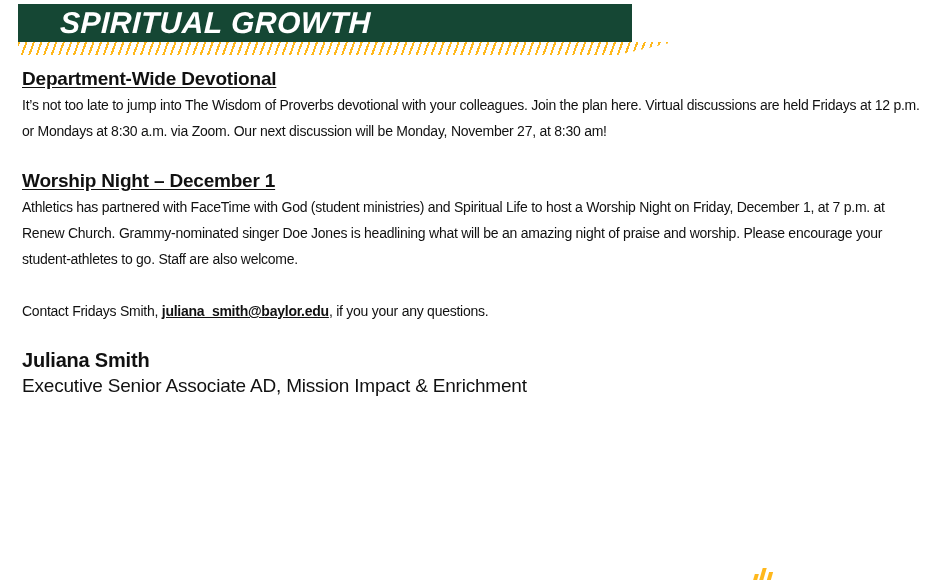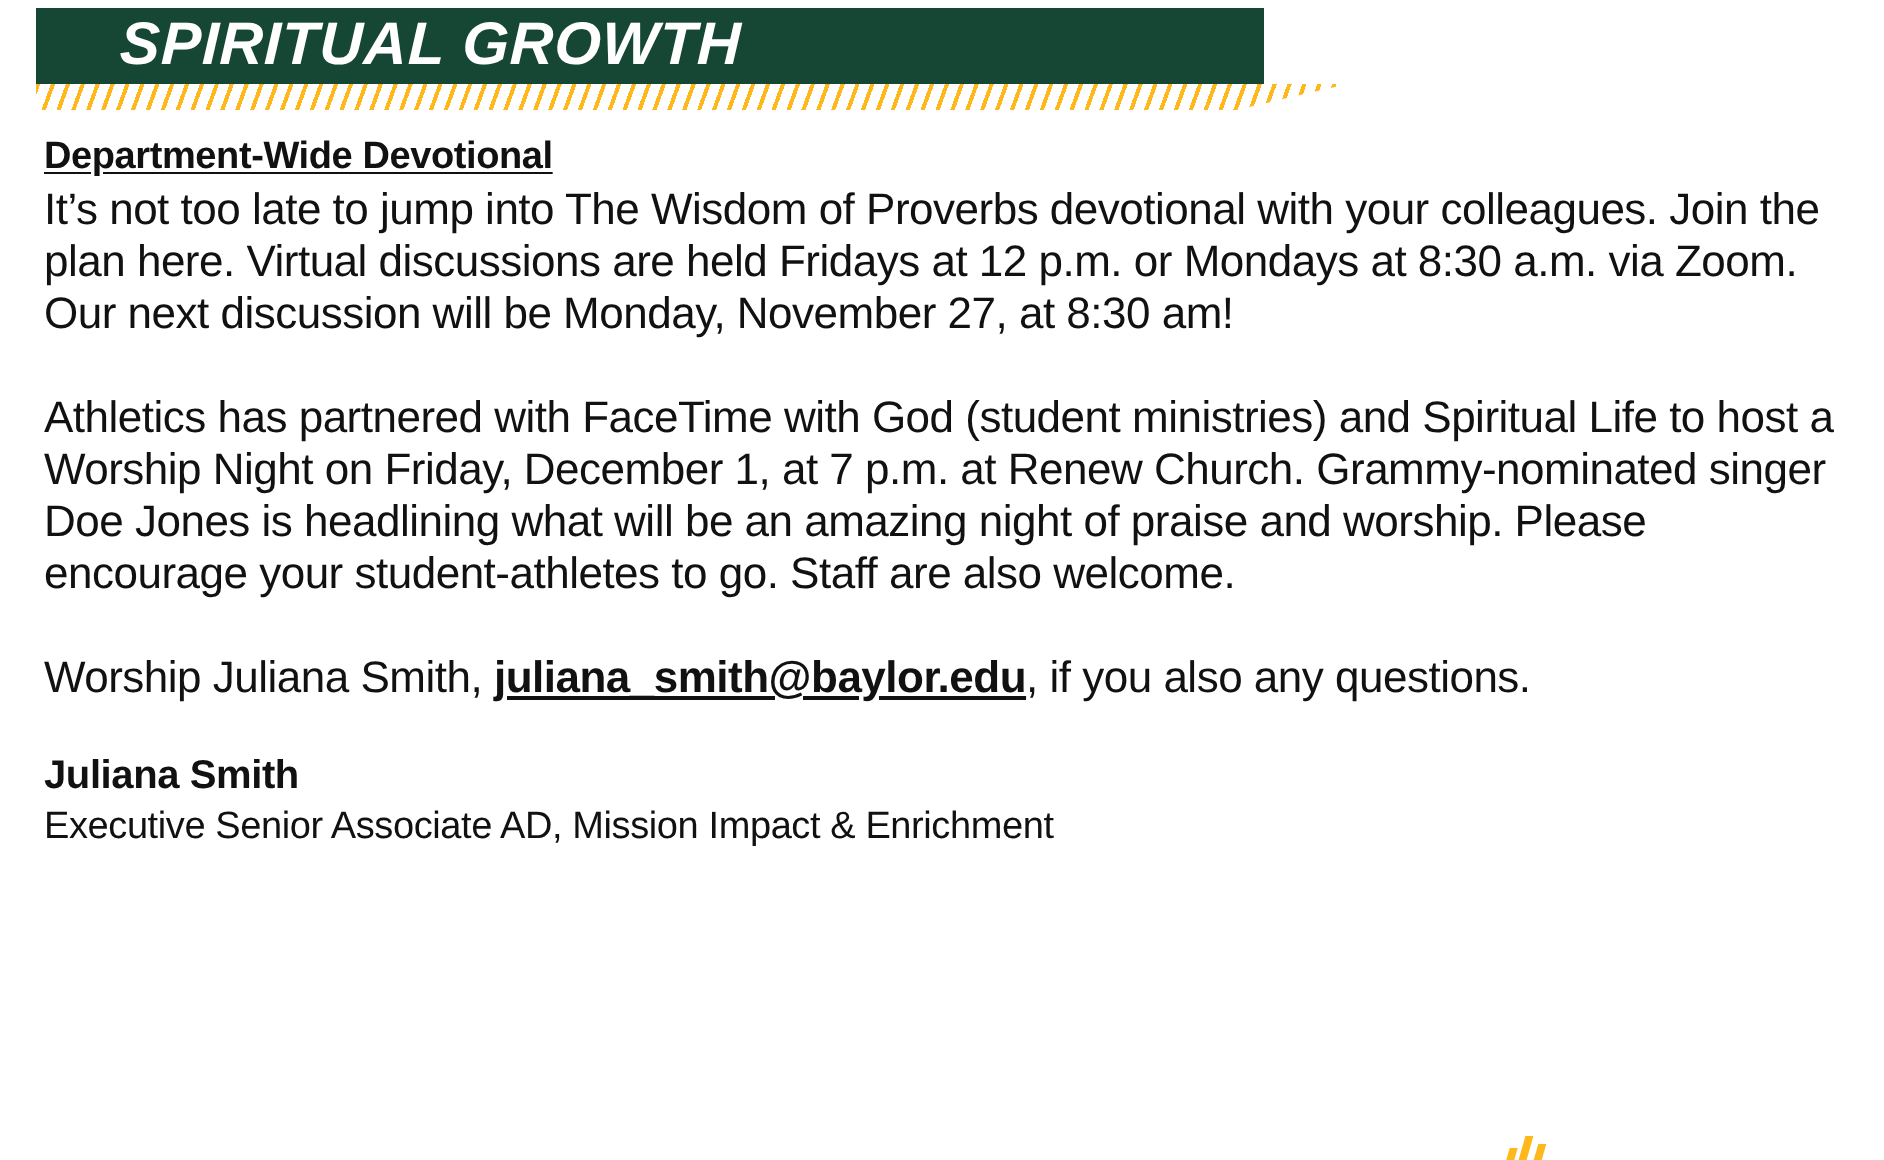--- a/index.html
+++ b/index.html
@@ -78,21 +78,21 @@
   }
   .section-heading {
     font-size: 19px;
     font-weight: bold;
     text-decoration: underline;
     text-underline-offset: 2px;
     margin: 0 0 2px 0;
     letter-spacing: -0.2px;
   }
   .para {
-    font-size: 22px;
+    font-size: 14px;
     line-height: 26px;
     margin: 0;
     letter-spacing: -0.25px;
   }
   .gap {
     height: 26px;
   }
   .small-gap {
     height: 24px;
   }
@@ -146,26 +146,27 @@
 <div class="content">
 
   <div>
     <div class="section-heading">Department-Wide Devotional</div>
     <p class="para">It’s not too late to jump into The Wisdom of Proverbs devotional with your colleagues. Join the plan here. Virtual discussions are held Fridays at 12 p.m. or Mondays at 8:30 a.m. via Zoom. Our next discussion will be Monday, November 27, at 8:30 am!</p>
   </div>
 
   <div class="gap"></div>
 
   <div>
+    <div class="section-heading">Worship Night – December 1</div>
     <p class="para">Athletics has partnered with FaceTime with God (student ministries) and Spiritual Life to host a Worship Night on Friday, December 1, at 7 p.m. at Renew Church. Grammy-nominated singer Doe Jones is headlining what will be an amazing night of praise and worship. Please encourage your student-athletes to go. Staff are also welcome.</p>
   </div>
 
   <div class="gap"></div>
 
-  <p class="para"><span>Worship Juliana Smith, </span><a class="inline-link" href="#">juliana_smith@baylor.edu</a><span>, if you also any questions.</span></p>
+  <p class="para"><span>Contact Fridays Smith, </span><a class="inline-link" href="#">juliana_smith@baylor.edu</a><span>, if you your any questions.</span></p>
 
   <div class="small-gap"></div>
 
   <div class="sig-name">Juliana Smith</div>
   <div class="sig-title">Executive Senior Associate AD, Mission Impact &amp; Enrichment</div>
 
 </div>
 
 <div class="footer-mark">
   <div class="bar b1"></div>

